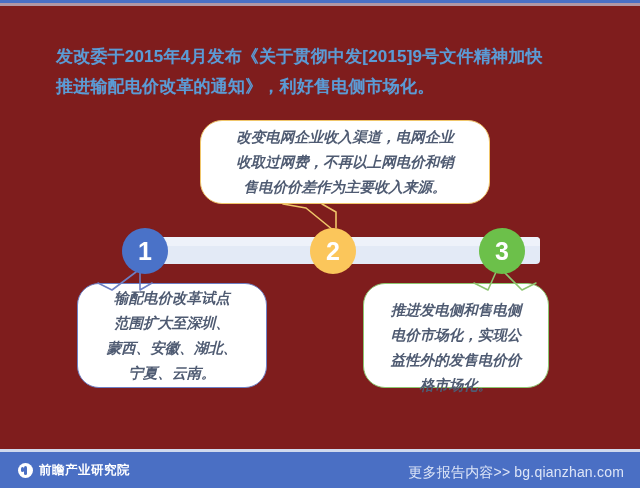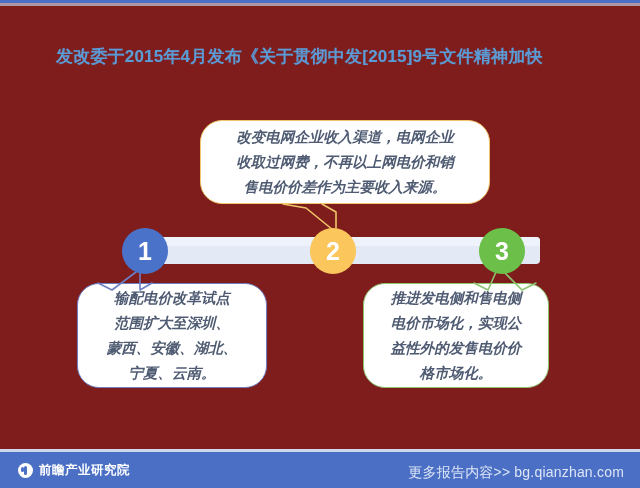--- a/index.html
+++ b/index.html
@@ -119,21 +119,21 @@
   }
 
   
   .bubble-right {
     left: 363px; top: 283px;
     width: 186px; height: 105px;
     border: 1.6px solid #8cc56f;
     color: #4f5b72;
     font-size: 14.5px;
     line-height: 25px;
-    padding-top: 2px;
+    padding-top: 14px;
   }
 
   
   .connectors {
     position: absolute;
     left: 0; top: 0;
     width: 640px; height: 488px;
     z-index: 5;
     pointer-events: none;
   }
@@ -198,20 +198,21 @@
 </head>
 <body>
 
 <div id="page">
 
   <div class="top-rule"></div>
   <div class="top-rule-soft"></div>
 
   <div class="headline">
     <span class="headline-line">发改委于2015年4月发布《关于贯彻中发[2015]9号文件精神加快</span>
+    <span class="headline-line">推进输配电价改革的通知》，利好售电侧市场化。</span>
   </div>
 
   <div class="rail"></div>
   <div class="rail-sheen"></div>
 
   <svg class="connectors" viewBox="0 0 640 488" xmlns="http://www.w3.org/2000/svg">
 
     <path d="M 336 228 L 336 212 L 322 204" fill="none" stroke="#f0c66a" stroke-width="1.6" stroke-linecap="round" stroke-linejoin="round"></path>
     <path d="M 333 230 L 306 208 L 283 204" fill="none" stroke="#f0c66a" stroke-width="1.6" stroke-linecap="round" stroke-linejoin="round"></path>
 

